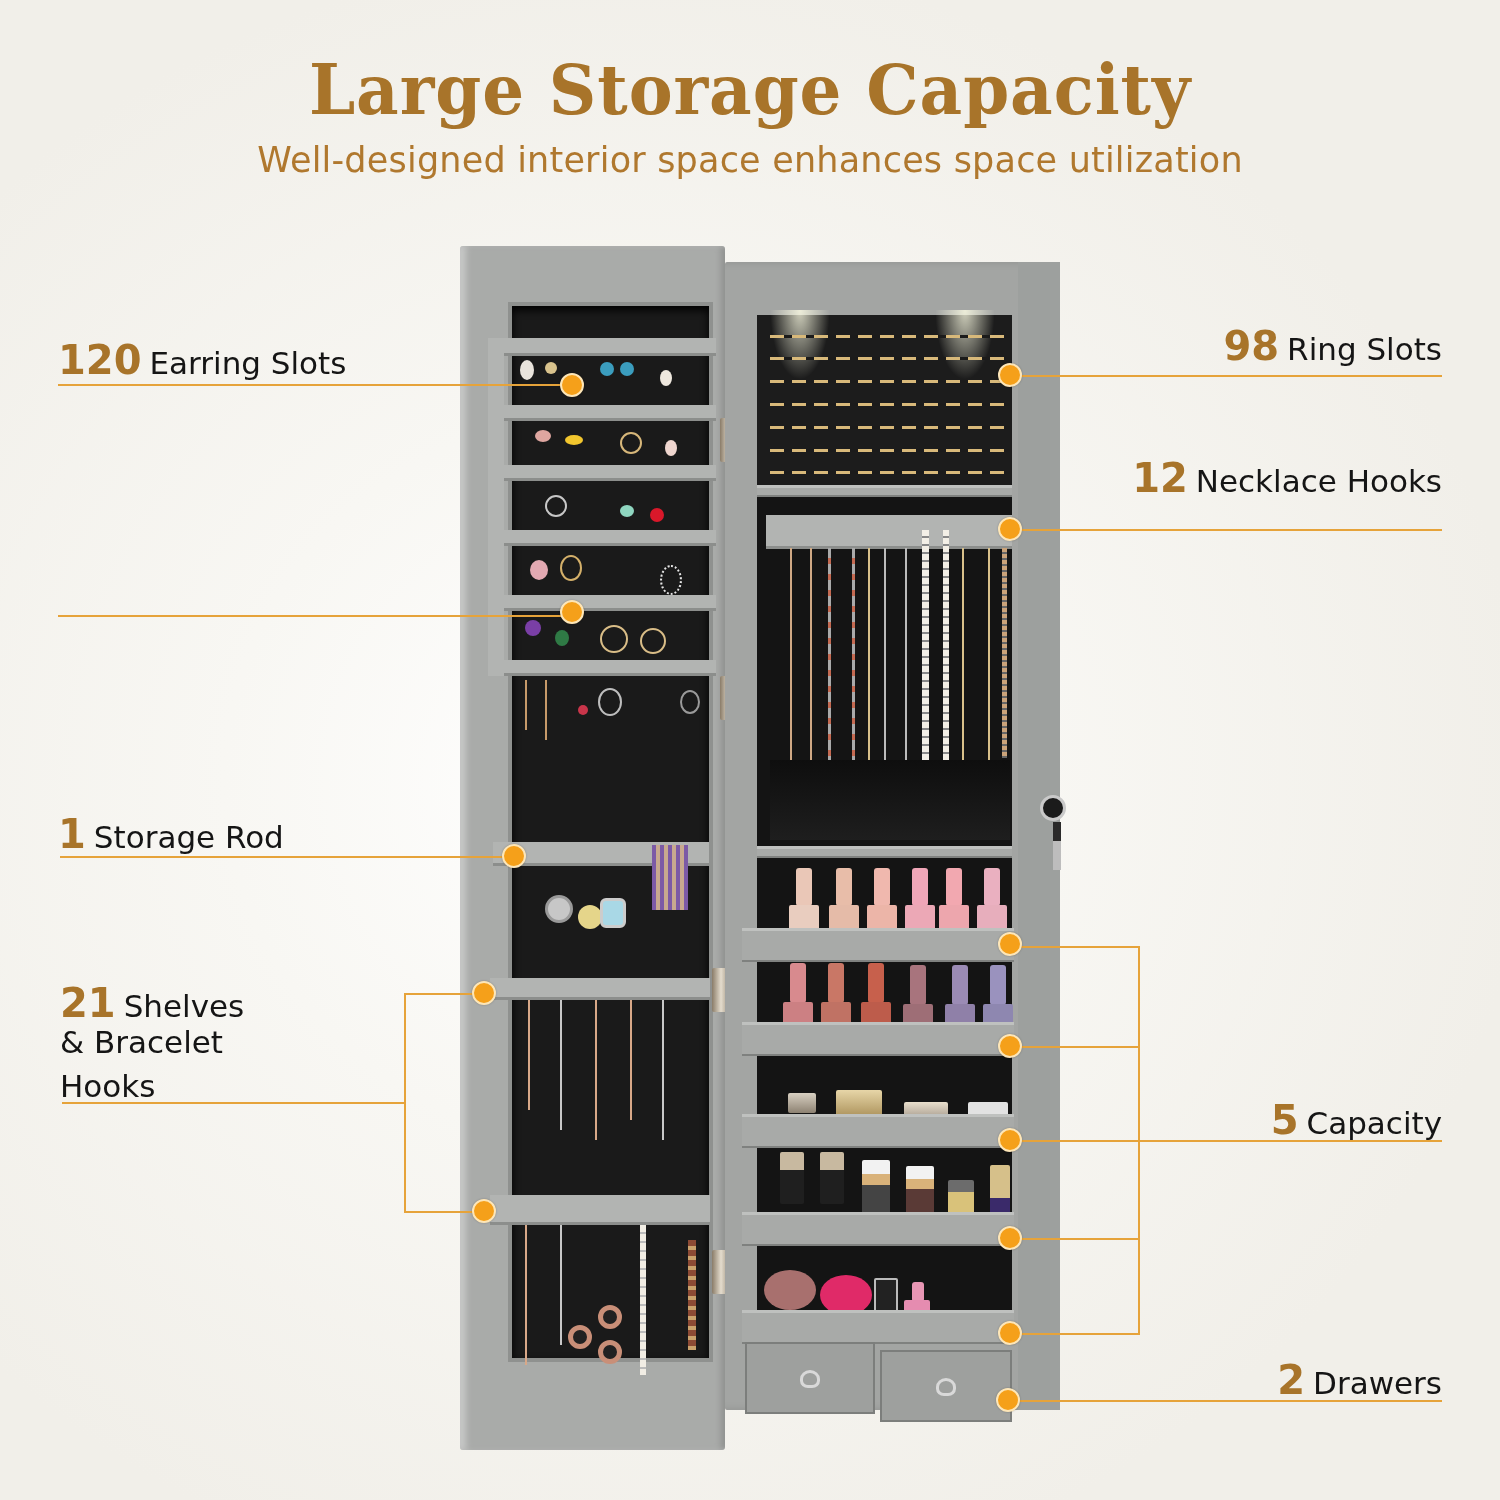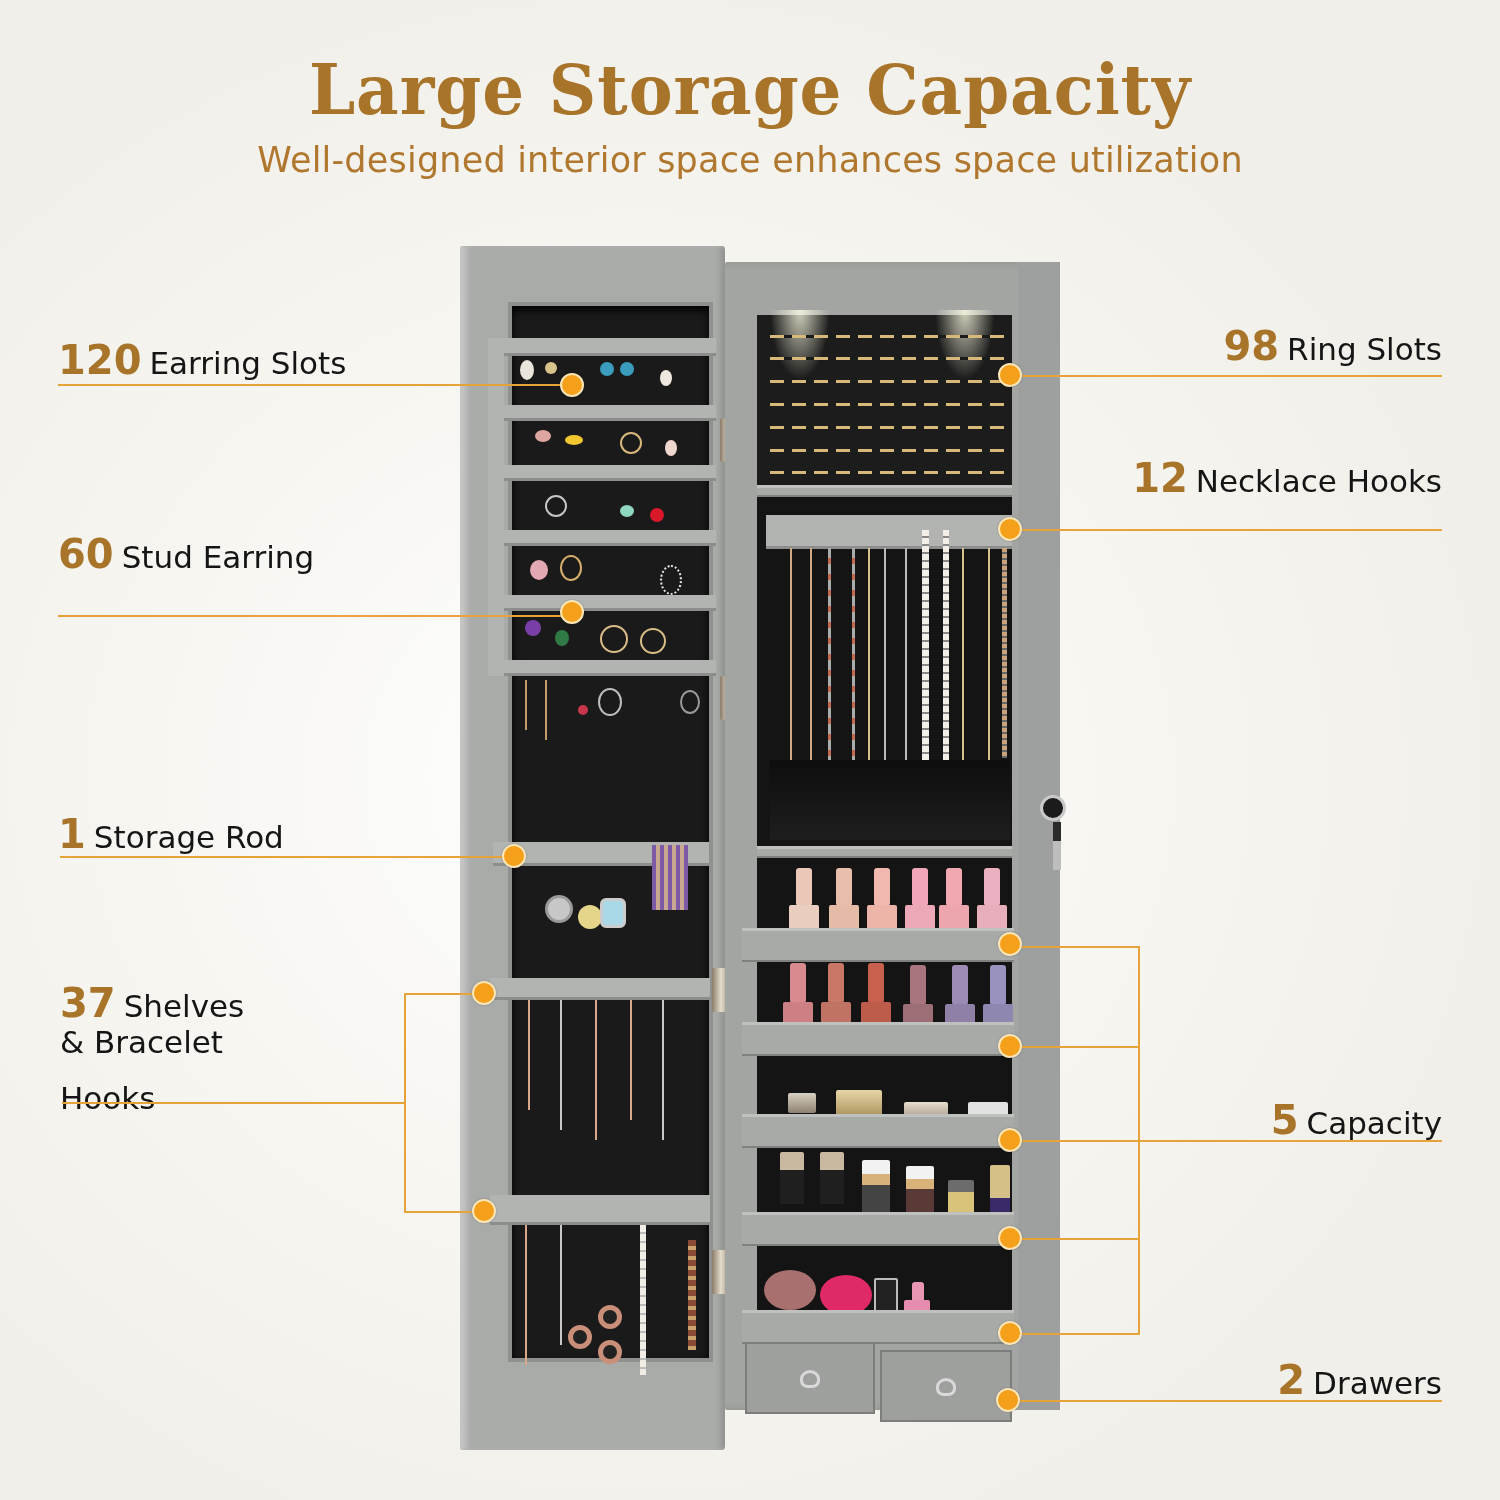--- a/index.html
+++ b/index.html
@@ -230,35 +230,34 @@
   </div>
 </div>
 
 <div class="label" style="left:58px;top:336px">
   <span class="num">120</span><span>Earring Slots</span>
 </div>
 <div class="line" style="left:58px;top:384px;width:514px"></div>
 <div class="dot" style="left:572px;top:385px"></div>
 
 <div class="label" style="left:58px;top:530px">
-  <div><span class="num">60</span><span>Stud Earring</span></div>
 </div>
 <div class="line" style="left:58px;top:615px;width:514px"></div>
 <div class="dot" style="left:572px;top:612px"></div>
 
 <div class="label" style="left:58px;top:810px">
   <span class="num">1</span><span>Storage Rod</span>
 </div>
 <div class="line" style="left:60px;top:856px;width:454px"></div>
 <div class="dot" style="left:514px;top:856px"></div>
 
 <div class="label" style="left:60px;top:985px;line-height:36px">
-  <div><span class="num">37</span><span>Shelves</span></div>
+  <div><span class="num">21</span><span>Shelves</span></div>
   <div>&amp; Bracelet</div>
-  <div style="margin-top:20px">Hooks</div>
+  <div style="margin-top:8px">Hooks</div>
 </div>
 <div class="line" style="left:62px;top:1102px;width:344px"></div>
 <div class="vline" style="left:404px;top:993px;height:220px"></div>
 <div class="line" style="left:404px;top:993px;width:80px"></div>
 <div class="line" style="left:404px;top:1211px;width:80px"></div>
 <div class="dot" style="left:484px;top:993px"></div>
 <div class="dot" style="left:484px;top:1211px"></div>
 
 <div class="label right" style="right:58px;top:322px">
   <span class="num">98</span><span>Ring Slots</span>

